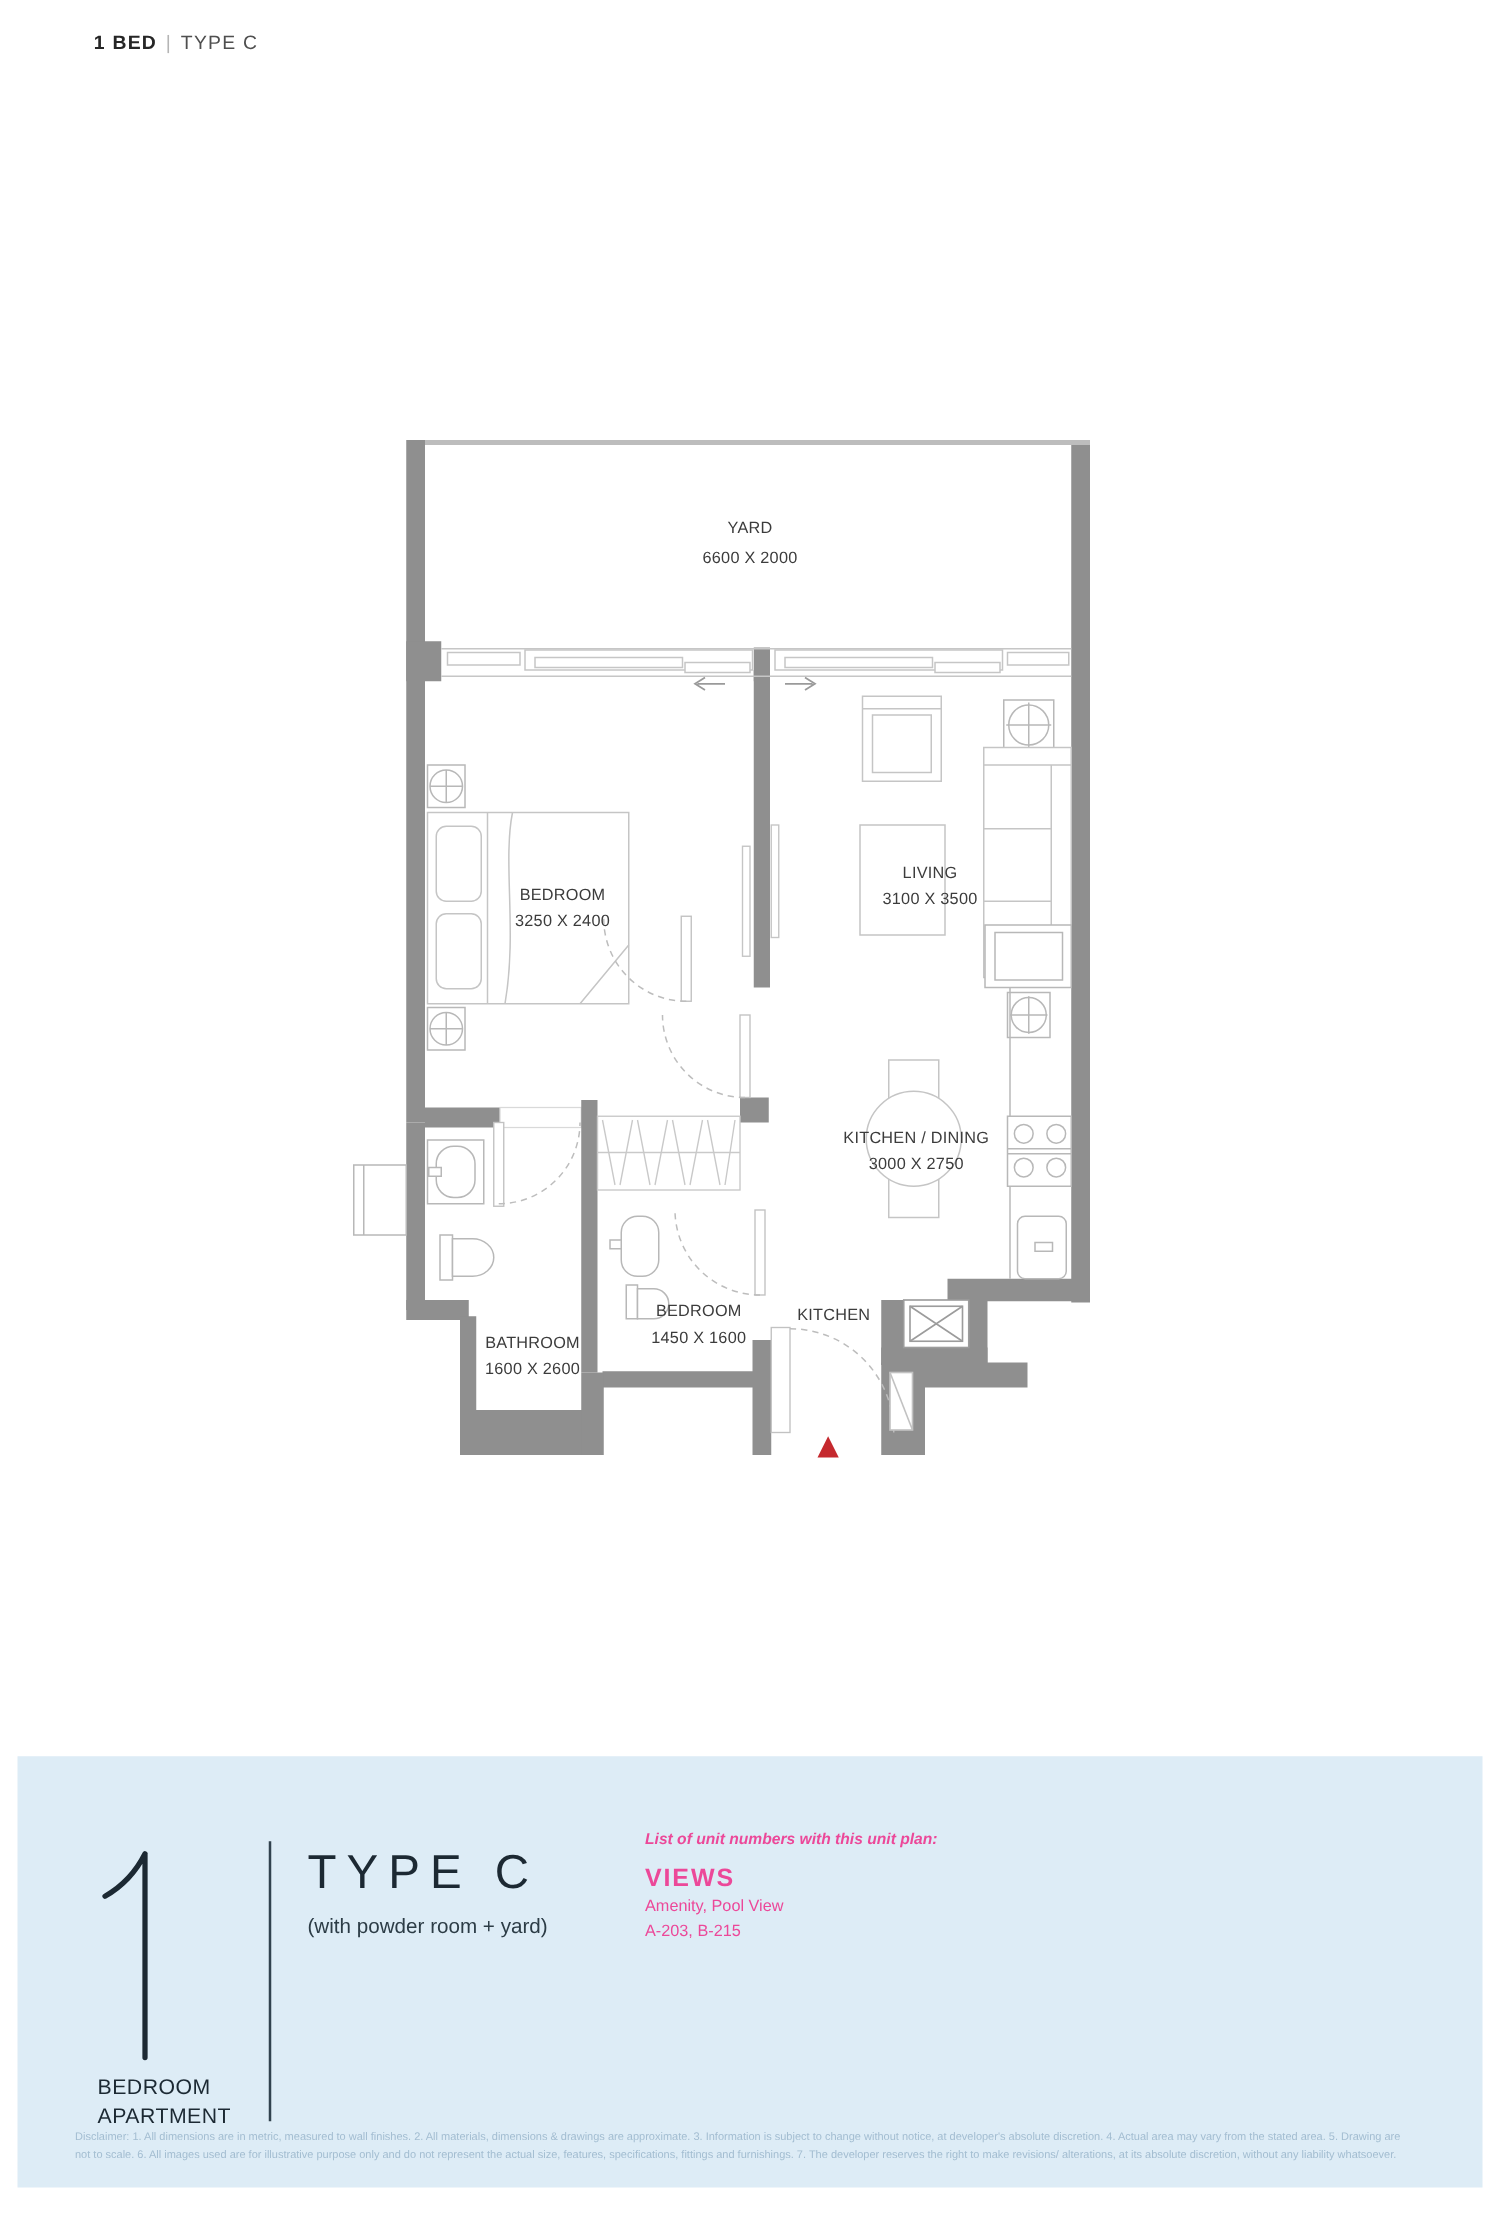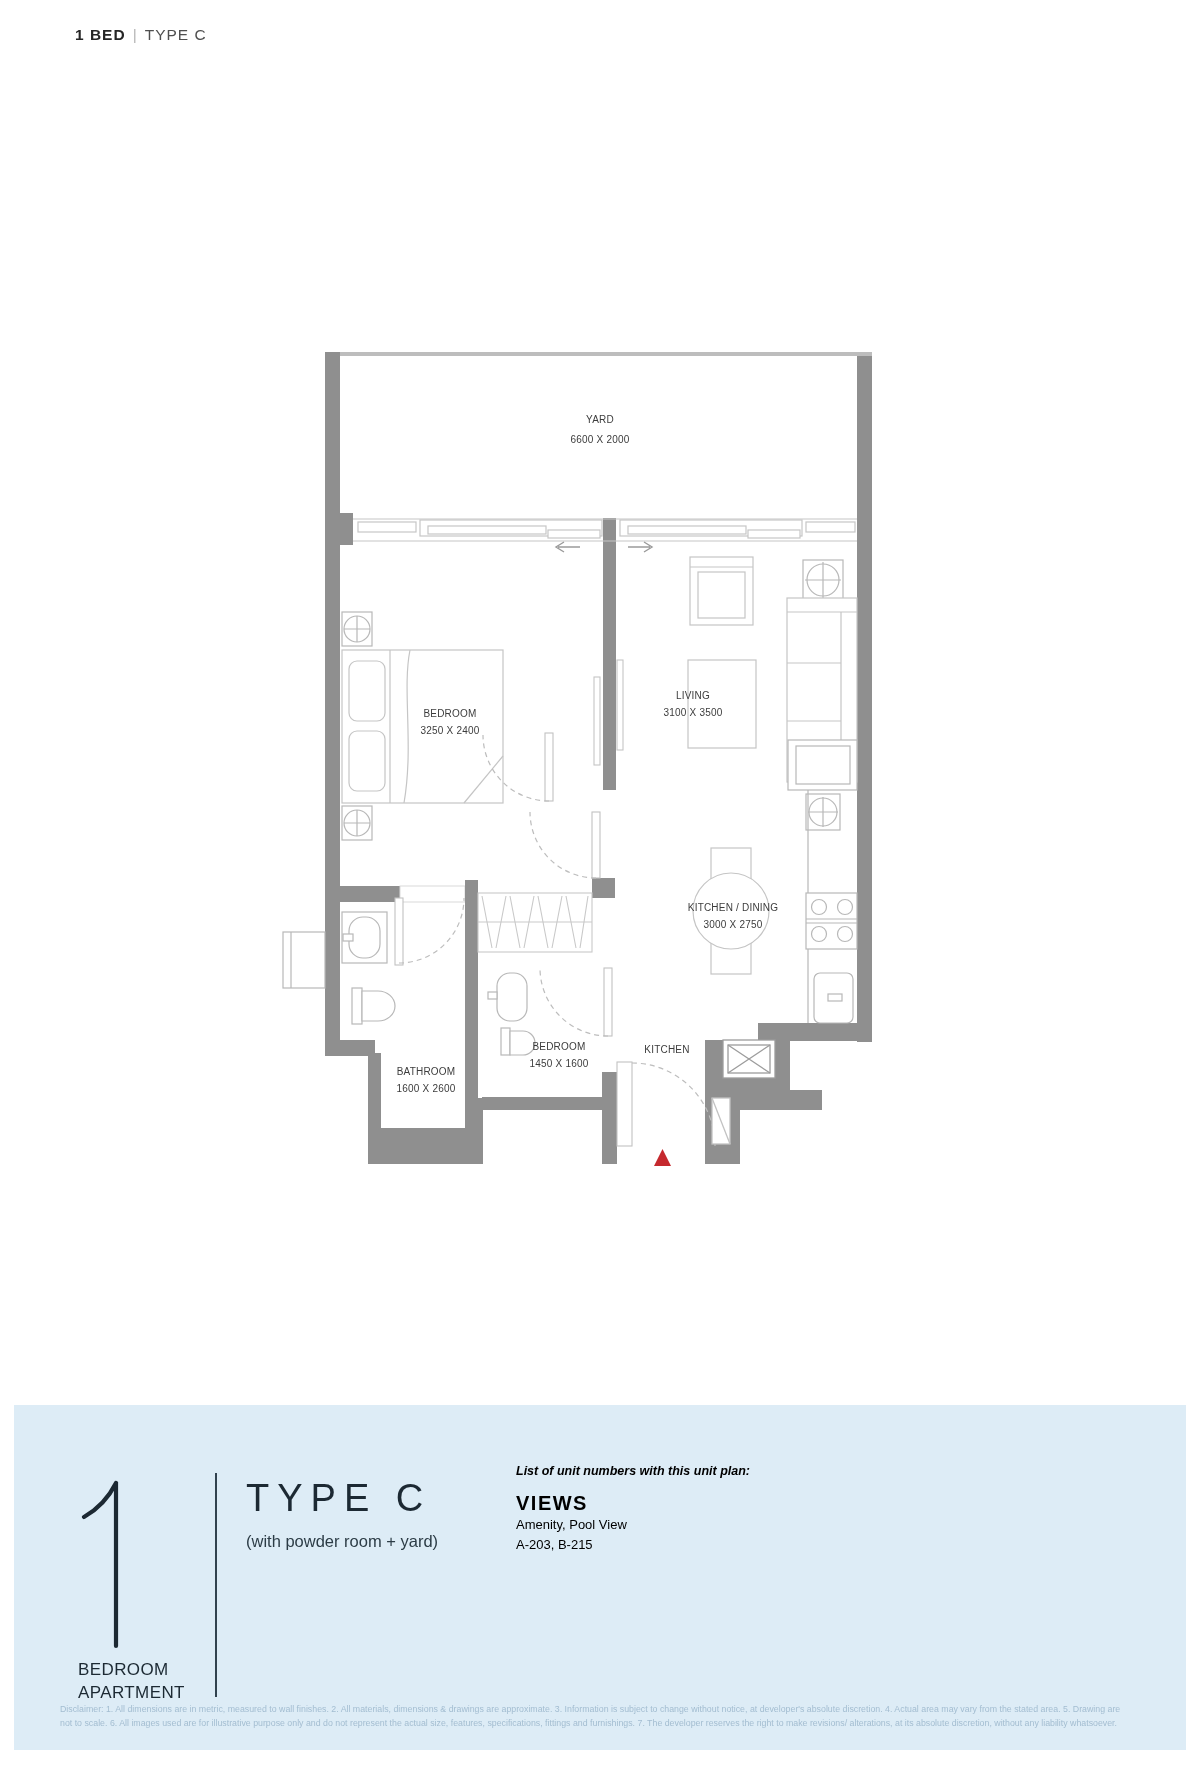--- a/index.html
+++ b/index.html
@@ -5,36 +5,36 @@
   html,body{margin:0;padding:0;background:#fff;}
   .page{position:relative;width:1192px;height:1772px;background:#ffffff;
         font-family:"Liberation Sans",sans-serif;overflow:hidden;padding-left:21px;}
   
   .header{position:absolute;left:75px;top:26px;font-size:15.5px;letter-spacing:1px;color:#262626;}
   .header .bold{font-weight:700;color:#262626;}
   .header .sep{color:#b5b5b5;font-weight:300;padding:0 7px;}
   .header .light{color:#4f4f4f;font-weight:400;}
   
   .plan-svg{position:absolute;left:260px;top:330px;width:680px;height:850px;}
-  .room-label{position:absolute;text-align:center;color:#3c3c3c;font-size:10px;
+  .room-label{position:absolute;text-align:center;color:#3c3c3c;font-size:13px;
               line-height:1.2;letter-spacing:.2px;}
   .room-label .dims{margin-top:5px;}
   .room-label.yard .dims{margin-top:8px;}
   
   .panel{position:absolute;left:14px;top:1405px;width:1172px;height:345px;background:#ddecf6;}
   .big-one{position:absolute;left:80px;top:1478px;}
   .big-label{position:absolute;left:78px;top:1658px;font-size:17px;line-height:1.38;
              letter-spacing:.4px;color:#1c2933;}
   .vdivider{position:absolute;left:215px;top:1473px;width:2px;height:224px;background:#31424e;}
   .type-title{position:absolute;left:246px;top:1477px;font-size:38px;letter-spacing:8px;
               color:#1c2933;font-weight:400;}
   .type-sub{position:absolute;left:246px;top:1532px;font-size:16.5px;color:#2c3c46;}
   .area-block{position:absolute;left:246px;top:1591px;color:#22323c;font-size:13.5px;line-height:1.6;}
   .area-block .hd{font-weight:700;letter-spacing:.4px;margin-bottom:3px;}
-  .units-col{position:absolute;left:516px;top:1464px;color:#000000;}
+  .units-col{position:absolute;left:516px;top:1464px;color:#ec4899;}
   .units-col .intro{font-style:italic;font-weight:700;font-size:12.5px;}
   .units-col .views{font-weight:700;font-size:20px;letter-spacing:1.5px;margin-top:14px;}
   .units-col .vals{font-size:13px;line-height:1.55;}
   .disclaimer{position:absolute;left:60px;top:1703px;width:1086px;font-size:8.8px;
               line-height:1.55;color:#a3bdd1;}
 </style>
 </head>
 <body>
 
 <div class="page">
@@ -193,21 +193,21 @@
   </svg>
 
   <div class="room-label yard" style="left:510px;top:414px;width:180px;">
     <div>YARD</div>
     <div class="dims">6600 X 2000</div>
   </div>
   <div class="room-label" style="left:360px;top:708px;width:180px;">
     <div>BEDROOM</div>
     <div class="dims">3250 X 2400</div>
   </div>
-  <div class="room-label" style="left:603px;top:690px;width:180px;">
+  <div class="room-label" style="left:654px;top:690px;width:180px;">
     <div>LIVING</div>
     <div class="dims">3100 X 3500</div>
   </div>
   <div class="room-label" style="left:633px;top:902px;width:200px;">
     <div>KITCHEN / DINING</div>
     <div class="dims">3000 X 2750</div>
   </div>
   <div class="room-label" style="left:336px;top:1066px;width:180px;">
     <div>BATHROOM</div>
     <div class="dims">1600 X 2600</div>

